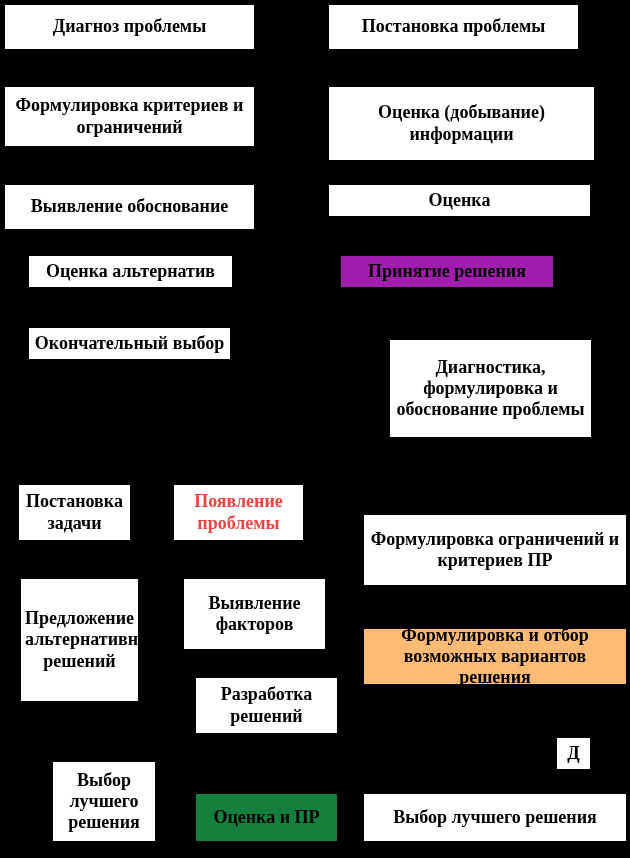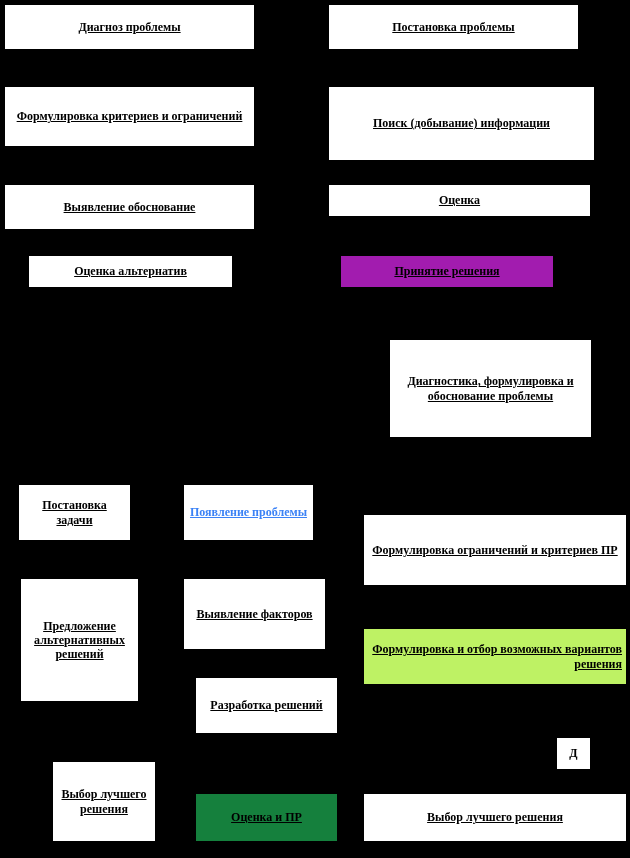--- a/index.html
+++ b/index.html
@@ -20,24 +20,23 @@
     background: #ffffff;
     color: #000000;
     border: 1px solid #000000;
     box-sizing: border-box;
     display: flex;
     align-items: center;
     justify-content: center;
     text-align: center;
     font-family: "Liberation Serif", serif;
     font-weight: bold;
-    font-size: 12px;
+    font-size: 18px;
     line-height: 1.18;
     padding: 2px 4px;
-    text-decoration: underline;
   }
   .box span {
     display: block;
     width: 100%;
   }
 </style>
 </head>
 <body>
 
 <div id="canvas">
@@ -45,53 +44,56 @@
 <div class="box" style="left: 4px; top: 4px; width: 251px; height: 46px; background: rgb(255, 255, 255); color: rgb(0, 0, 0);">
       <span>Диагноз проблемы</span>
     </div>
     <div class="box" style="left: 328px; top: 4px; width: 251px; height: 46px; background: rgb(255, 255, 255); color: rgb(0, 0, 0);">
       <span>Постановка проблемы</span>
     </div>
     <div class="box" style="left: 4px; top: 86px; width: 251px; height: 61px; background: rgb(255, 255, 255); color: rgb(0, 0, 0);">
       <span>Формулировка критериев и ограничений</span>
     </div>
     <div class="box" style="left: 328px; top: 86px; width: 267px; height: 75px; background: rgb(255, 255, 255); color: rgb(0, 0, 0);">
-      <span>Поиск (добывание) информации</span>
+      <span>Оценка (добывание) информации</span>
     </div>
     <div class="box" style="left: 4px; top: 184px; width: 251px; height: 46px; background: rgb(255, 255, 255); color: rgb(0, 0, 0);">
       <span>Выявление обоснование</span>
     </div>
     <div class="box" style="left: 328px; top: 184px; width: 263px; height: 33px; background: rgb(255, 255, 255); color: rgb(0, 0, 0);">
       <span>Оценка</span>
     </div>
     <div class="box" style="left: 28px; top: 255px; width: 205px; height: 33px; background: rgb(255, 255, 255); color: rgb(0, 0, 0);">
       <span>Оценка альтернатив</span>
     </div>
     <div class="box" style="left: 340px; top: 255px; width: 214px; height: 33px; background: #a21caf; color: rgb(0, 0, 0);">
       <span>Принятие решения</span>
     </div>
+    <div class="box" style="left: 28px; top: 327px; width: 203px; height: 33px; background: rgb(255, 255, 255); color: rgb(0, 0, 0);">
+      <span>Окончательный выбор</span>
+    </div>
     <div class="box" style="left: 389px; top: 339px; width: 203px; height: 99px; background: rgb(255, 255, 255); color: rgb(0, 0, 0); align-items: center;">
       <span>Диагностика, формулировка и обоснование проблемы</span>
     </div>
     <div class="box" style="left: 18px; top: 484px; width: 113px; height: 57px; background: rgb(255, 255, 255); color: rgb(0, 0, 0);">
       <span>Постановка задачи</span>
     </div>
-    <div class="box" style="left: 183px; top: 484px; width: 131px; height: 57px; background: rgb(255, 255, 255); color: #3b82f6;">
+    <div class="box" style="left: 173px; top: 484px; width: 131px; height: 57px; background: rgb(255, 255, 255); color: #ef4444;">
       <span>Появление проблемы</span>
     </div>
     <div class="box" style="left: 363px; top: 514px; width: 264px; height: 72px; background: rgb(255, 255, 255); color: rgb(0, 0, 0);">
       <span>Формулировка ограничений и критериев ПР</span>
     </div>
     <div class="box" style="left: 20px; top: 578px; width: 119px; height: 124px; background: rgb(255, 255, 255); color: rgb(0, 0, 0);">
       <span>Предложение альтернативных решений</span>
     </div>
     <div class="box" style="left: 183px; top: 578px; width: 143px; height: 72px; background: rgb(255, 255, 255); color: rgb(0, 0, 0);">
       <span>Выявление факторов</span>
     </div>
-    <div class="box" style="left: 363px; top: 628px; width: 264px; height: 57px; background: #bef264; color: rgb(0, 0, 0); text-align: right;">
+    <div class="box" style="left: 363px; top: 628px; width: 264px; height: 57px; background: #fdba74; color: rgb(0, 0, 0);">
       <span>Формулировка и отбор возможных вариантов решения</span>
     </div>
     <div class="box" style="left: 195px; top: 677px; width: 143px; height: 57px; background: rgb(255, 255, 255); color: rgb(0, 0, 0);">
       <span>Разработка решений</span>
     </div>
     <div class="box" style="left: 556px; top: 737px; width: 35px; height: 33px; background: rgb(255, 255, 255); color: rgb(0, 0, 0);">
       <span>Д</span>
     </div>
     <div class="box" style="left: 52px; top: 761px; width: 104px; height: 81px; background: rgb(255, 255, 255); color: rgb(0, 0, 0);">
       <span>Выбор лучшего решения</span>

